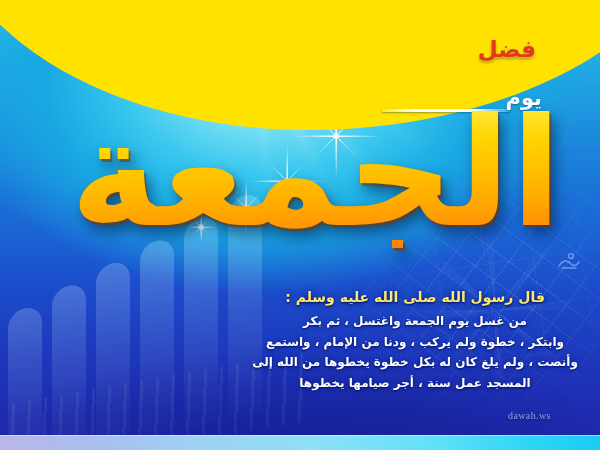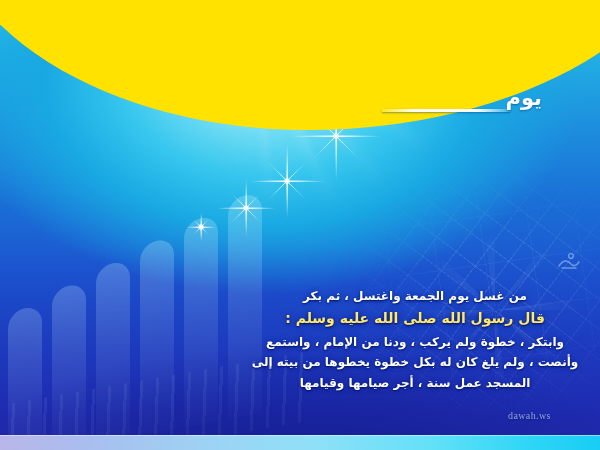--- a/index.html
+++ b/index.html
@@ -289,37 +289,39 @@
   <div class="sw-shadow"></div>
   <div class="swoosh">
     <b class="sw5"></b>
       <b class="sw4"></b>
       <b class="sw3"></b>
       <b class="sw2"></b>
       <b class="sw1"></b>
   </div>
 
   <div class="title-wrap">
+    <div class="t-fadl">فضل</div>
     <div class="t-kashida"></div>
     <div class="t-yawm">يوم</div>
+    <div class="t-main">الجمعة</div>
   </div>
 
   <div class="emblem">
     <svg viewBox="0 0 26 22" width="26" height="22" aria-hidden="true">
       <path d="M3 16 Q9 7 15 14 Q19 18 23 12" fill="none" stroke="#dff0ff" stroke-width="1.6" stroke-linecap="round"></path>
       <circle cx="15" cy="6" r="2.4" fill="none" stroke="#dff0ff" stroke-width="1.4"></circle>
       <path d="M6 18 L20 18" stroke="#dff0ff" stroke-width="1.3" stroke-linecap="round"></path>
     </svg>
   </div>
 
   <div class="hadith">
+    <div class="h-line h-head">قال رسول الله صلى الله عليه وسلم :</div>
     <div class="h-line h-body">من غسل يوم الجمعة واغتسل ، ثم بكر</div>
-    <div class="h-line h-head">قال رسول الله صلى الله عليه وسلم :</div>
     <div class="h-line h-body">وابتكر ، خطوة ولم يركب ، ودنا من الإمام ، واستمع</div>
-    <div class="h-line h-body">وأنصت ، ولم يلغ كان له بكل خطوة يخطوها من بيته إلى</div>
-    <div class="h-line h-body">المسجد عمل سنة ، أجر صيامها وقيامها</div>
+    <div class="h-line h-body">وأنصت ، ولم يلغ كان له بكل خطوة يخطوها من الله إلى</div>
+    <div class="h-line h-body">المسجد عمل سنة ، أجر صيامها يخطوها</div>
   </div>
 
   <div class="watermark">dawah.ws</div>
 
   <div class="bottom-strip"></div>
 
 </div>
 
 </body></html>

